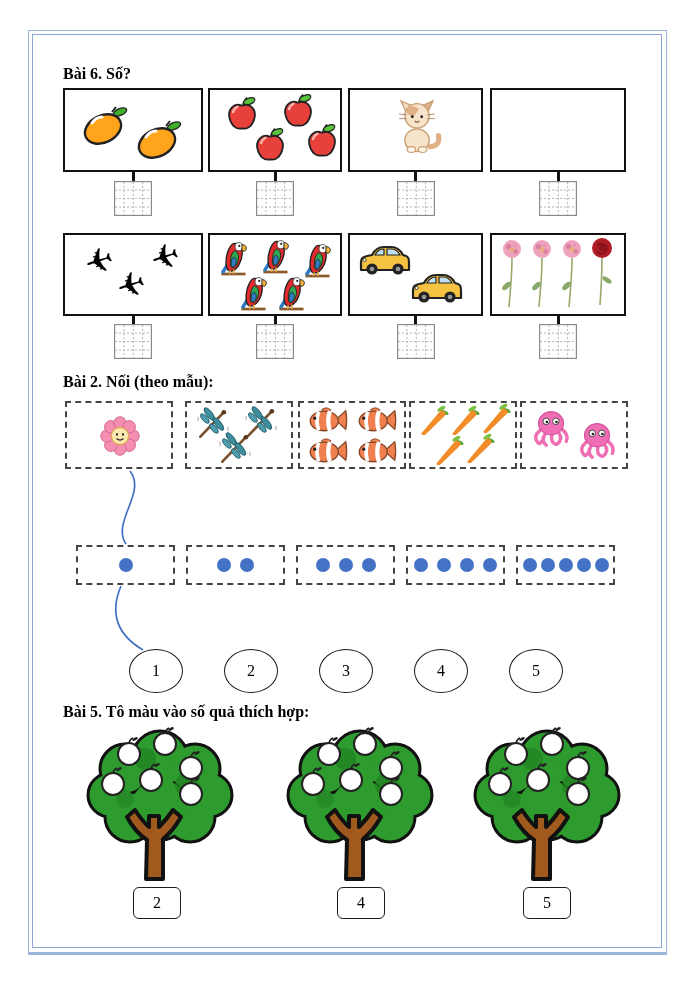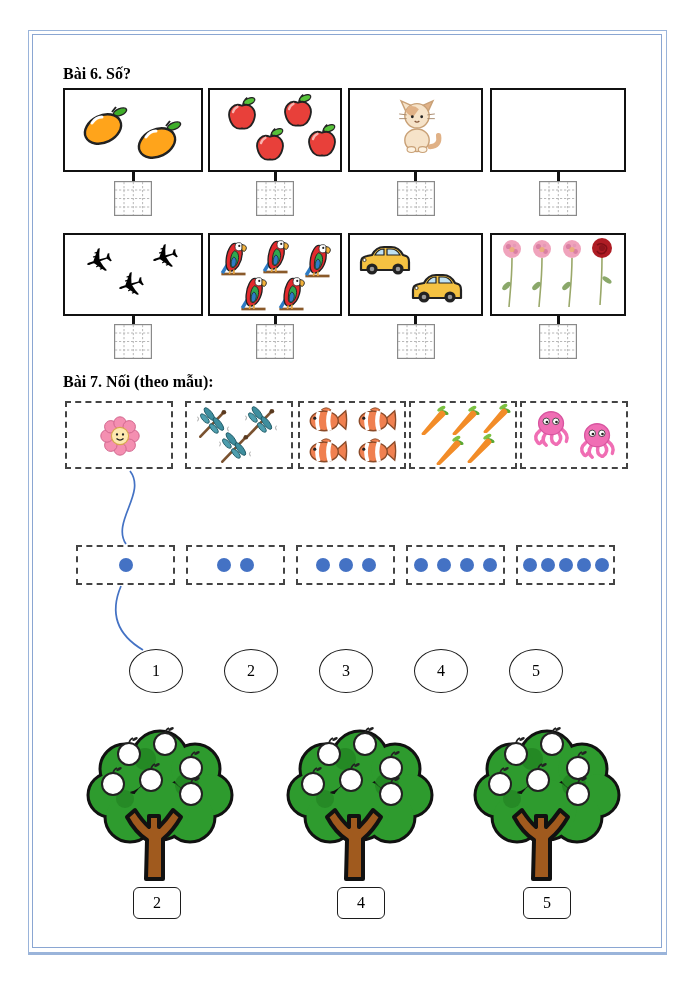--- a/index.html
+++ b/index.html
@@ -290,21 +290,21 @@
           </svg>
         </div>
       </div>
       <div class="stem" style="left:556.5px;top:316px;height:8px;"></div>
       <div class="agrid" style="left:539px;top:324px;width:38px;height:35px;"><svg width="38" height="35" viewBox="0 0 38 35">
  <rect x="0.6" y="0.6" width="36.8" height="33.8" fill="#fff" stroke="#8a8a8a" stroke-width="1.2"></rect>
  <path d="M10 1 V34 M19.3 1 V34 M28.6 1 V34 M1 9 H37 M1 17.5 H37 M1 26 H37" stroke="#b0b0b0" stroke-width="0.9" stroke-dasharray="2.2 1.8" fill="none"></path>
         </svg></div>
     </div>
 
-  <div class="ex-title" style="left:63px;top:373px;">Bài 7. Nối (theo mẫu):</div>
+  <div class="ex-title" style="left:63px;top:373px;">Bài 2. Nối (theo mẫu):</div>
   <div id="ex4pics">
       <div class="dashed-box" style="left:65px;top:401px;width:108px;height:68px;">
         <div class="item" style="left:32px;top:12px;width:42px;height:42px;">
           <svg viewBox="0 0 42 42">
             <circle cx="34.0" cy="21.0" r="6.2" fill="#f48fb1" stroke="#d2688f" stroke-width="1"></circle>
             <circle cx="30.2" cy="30.2" r="6.2" fill="#f48fb1" stroke="#d2688f" stroke-width="1"></circle>
             <circle cx="21.0" cy="34.0" r="6.2" fill="#f48fb1" stroke="#d2688f" stroke-width="1"></circle>
             <circle cx="11.8" cy="30.2" r="6.2" fill="#f48fb1" stroke="#d2688f" stroke-width="1"></circle>
             <circle cx="8.0" cy="21.0" r="6.2" fill="#f48fb1" stroke="#d2688f" stroke-width="1"></circle>
             <circle cx="11.8" cy="11.8" r="6.2" fill="#f48fb1" stroke="#d2688f" stroke-width="1"></circle>
@@ -496,20 +496,21 @@
       <div class="oval" style="left:224px;top:649px;width:52px;height:42px;">2</div>
       <div class="oval" style="left:319px;top:649px;width:52px;height:42px;">3</div>
       <div class="oval" style="left:414px;top:649px;width:52px;height:42px;">4</div>
       <div class="oval" style="left:509px;top:649px;width:52px;height:42px;">5</div>
     </div>
   <svg class="overlay" id="connectors">
       <path d="M130 471 C147 493 111 522 126 544" stroke="#4472c4" stroke-width="1.7" fill="none"></path>
     <path d="M121 586 C110 612 116 634 143 650" stroke="#4472c4" stroke-width="1.7" fill="none"></path>
     </svg>
 
+  <div class="ex-title" style="left:63px;top:703px;">Bài 5. Tô màu vào số quả thích hợp:</div>
   <div id="ex5">
       <div class="tree" style="left:85px;top:727px;width:150px;height:158px;"><svg width="150" height="158" viewBox="0 0 150 158">
           <circle cx="75" cy="32" r="27" fill="#2e9b2e" stroke="#111" stroke-width="5"></circle>
           <circle cx="40" cy="42" r="24" fill="#2e9b2e" stroke="#111" stroke-width="5"></circle>
           <circle cx="110" cy="42" r="24" fill="#2e9b2e" stroke="#111" stroke-width="5"></circle>
           <circle cx="25" cy="68" r="21" fill="#2e9b2e" stroke="#111" stroke-width="5"></circle>
           <circle cx="125" cy="68" r="21" fill="#2e9b2e" stroke="#111" stroke-width="5"></circle>
           <circle cx="45" cy="90" r="24" fill="#2e9b2e" stroke="#111" stroke-width="5"></circle>
           <circle cx="105" cy="90" r="24" fill="#2e9b2e" stroke="#111" stroke-width="5"></circle>
           <circle cx="75" cy="82" r="30" fill="#2e9b2e" stroke="#111" stroke-width="5"></circle>

